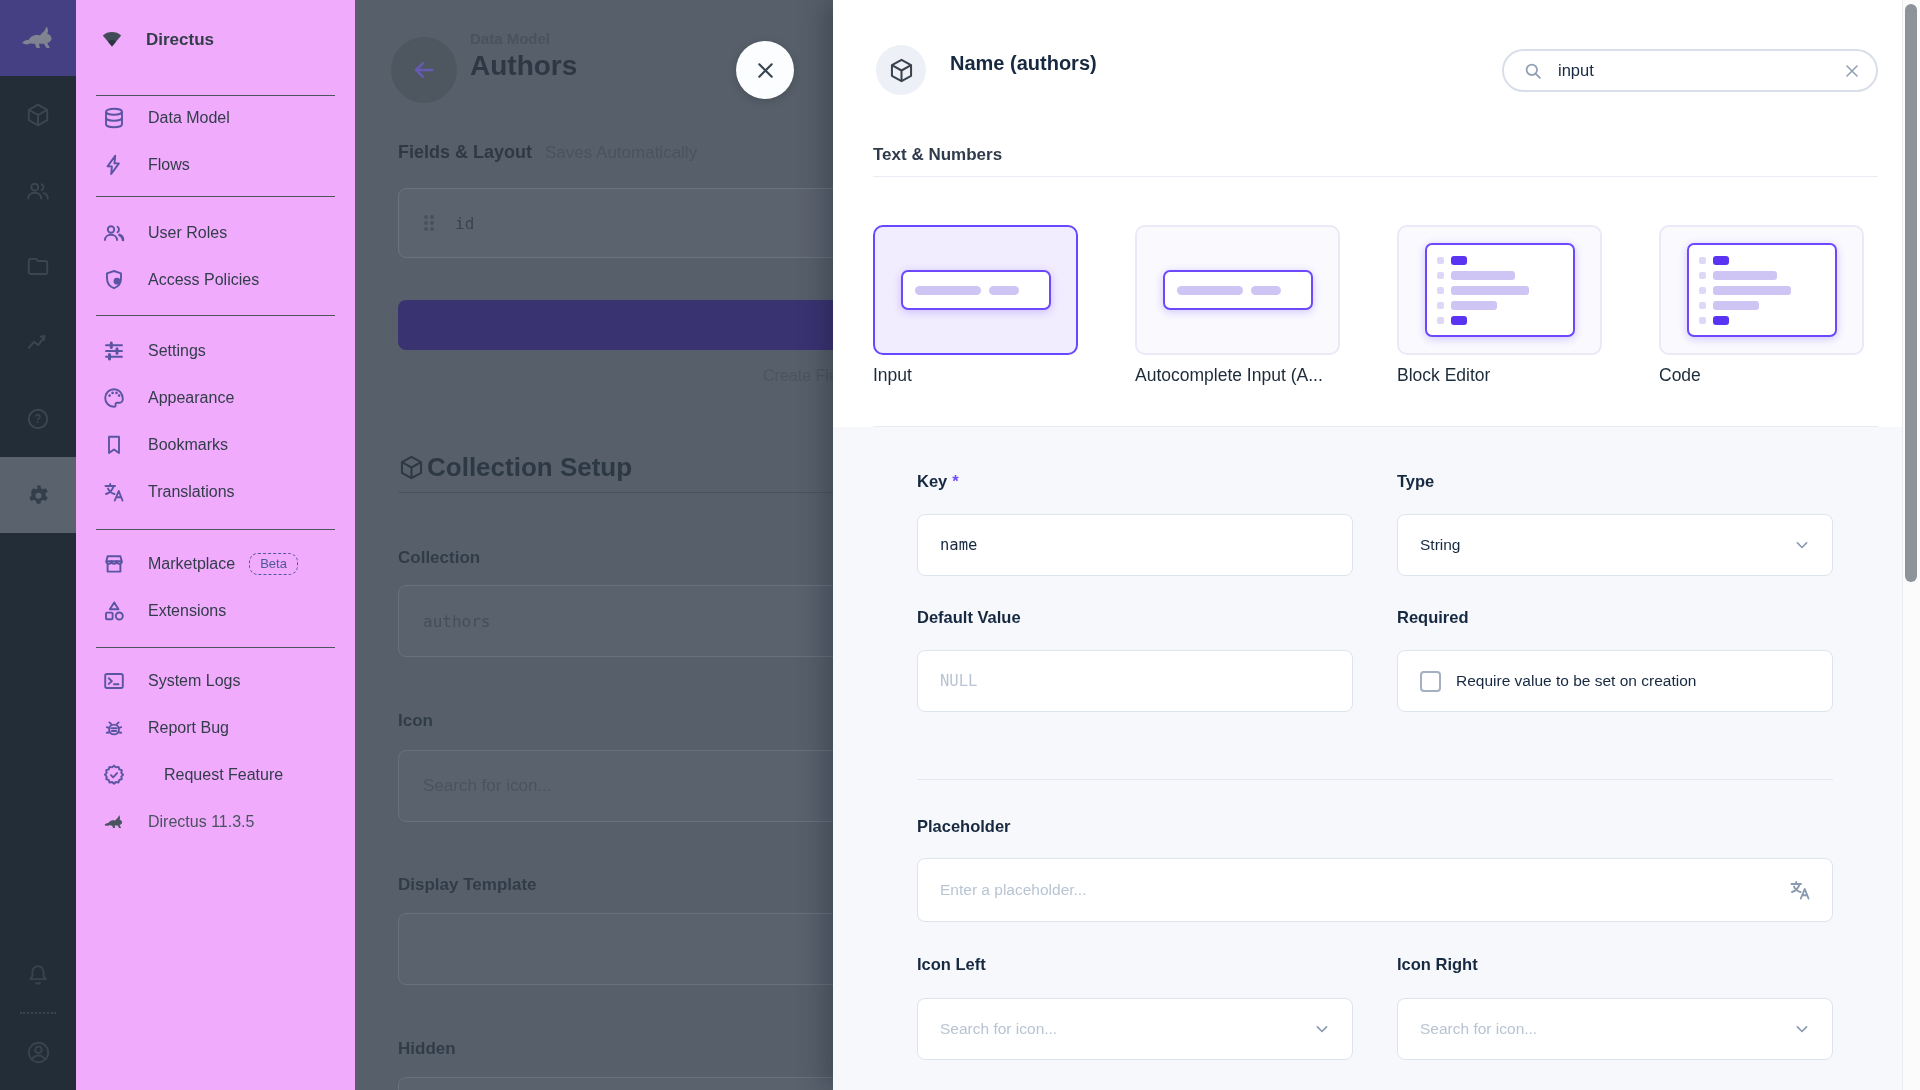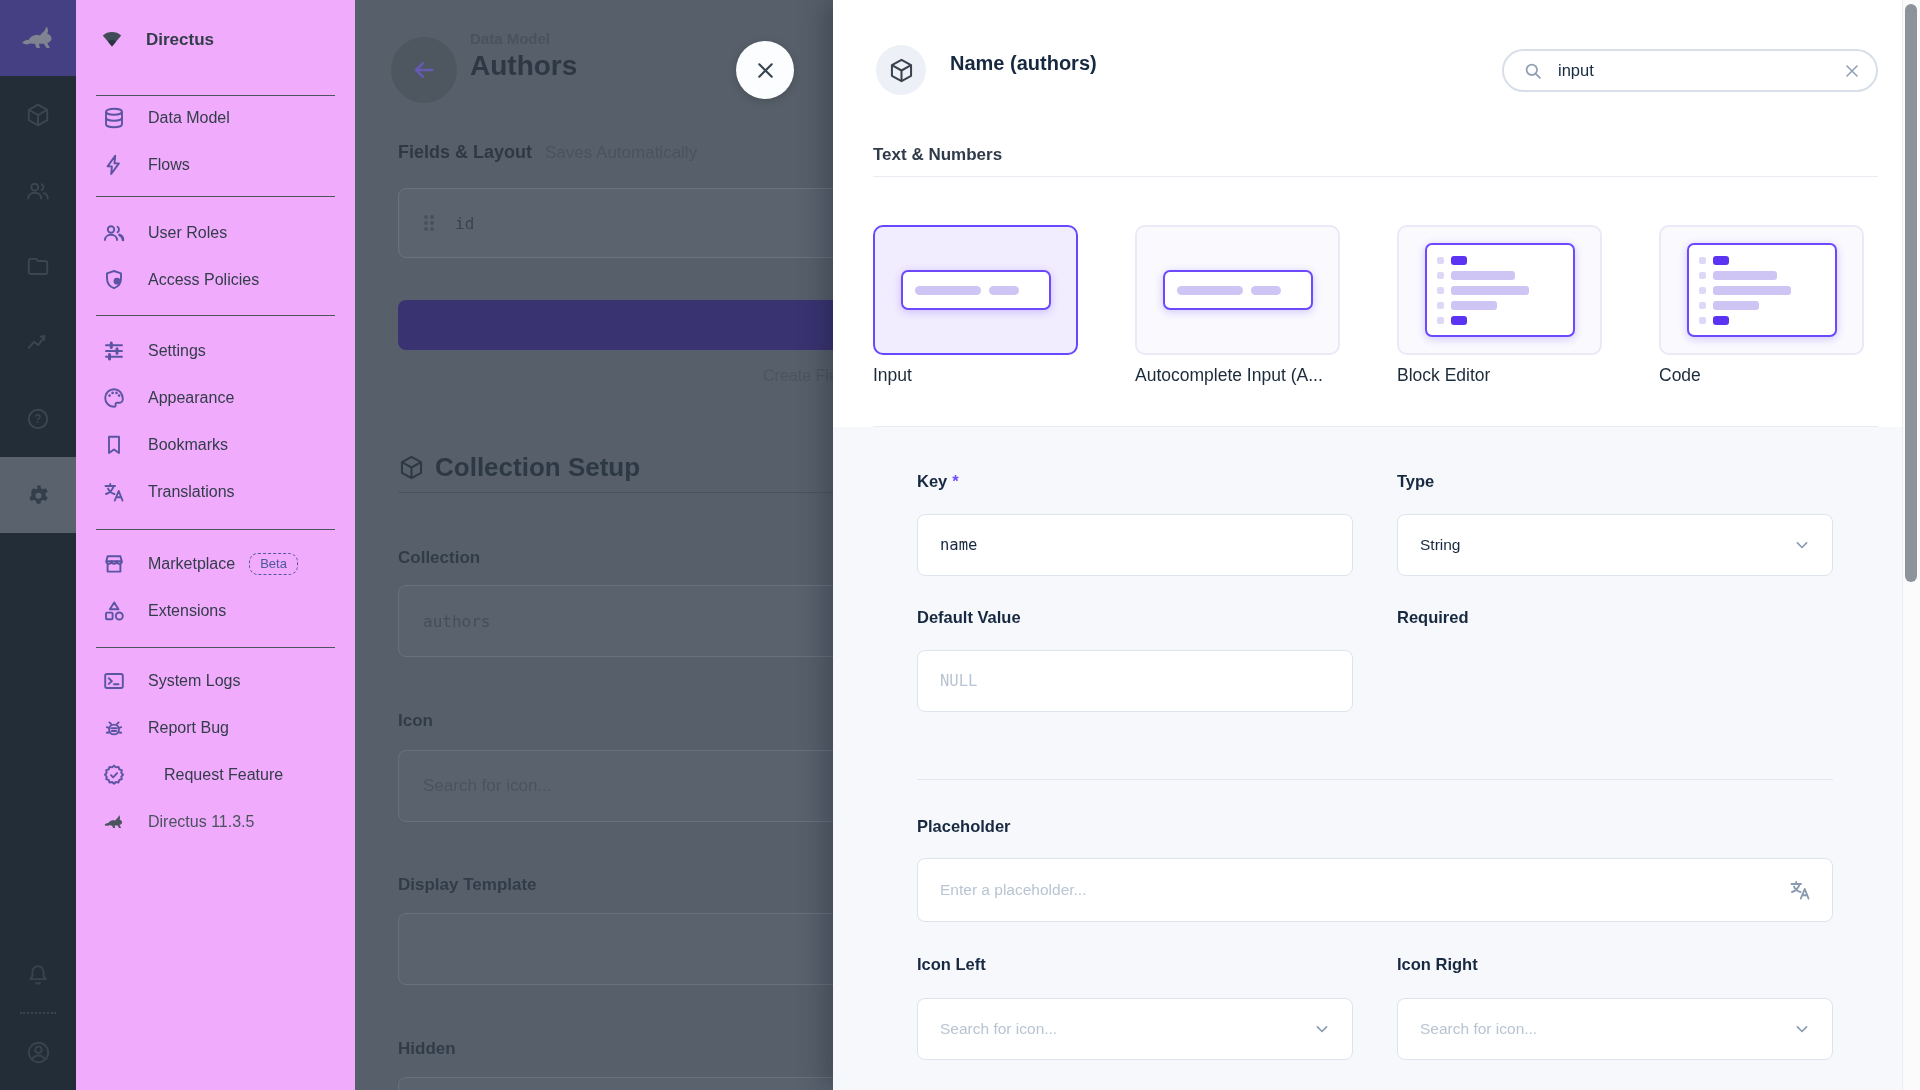--- a/index.html
+++ b/index.html
@@ -343,21 +343,21 @@
       </span>
       <span class="mono" style="margin-left:18px;font-size:16px;color:#3a444f;">id</span>
     </div>
 
     <div class="abs" style="left:43px;top:300px;width:560px;height:50px;background:#3a3372;border-radius:8px;"></div>
 
     <div class="abs" style="left:0;top:367px;width:478px;overflow:hidden;">
       <span style="position:relative;left:408px;font-size:16px;color:#4b555f;white-space:nowrap;">Create Field</span>
     </div>
 
-    <div class="abs" style="left:43px;top:452px;display:flex;align-items:center;gap:10px;">
+    <div class="abs" style="left:43px;top:452px;display:flex;align-items:center;gap:2px;">
       <span class="ic" style="color:#2d3845;">
         <svg width="27" height="27" viewBox="0 0 24 24" fill="none" stroke="currentColor" stroke-width="1.8" stroke-linejoin="round">
           <path d="M12 2.5 20.5 7.25 V16.75 L12 21.5 3.5 16.75 V7.25Z"></path>
             <path d="M3.5 7.25 12 12l8.5-4.75M12 12v9.5"></path>
         </svg>
       </span>
       <span style="font-size:26px;font-weight:700;color:#2d3845;">Collection Setup</span>
     </div>
     <div class="abs" style="left:43px;top:492px;width:435px;border-top:1px solid #4a545e;"></div>
 
@@ -503,20 +503,24 @@
         </svg>
       </span>
     </div>
 
     <div class="f-label" style="left:84px;top:608px;">Default Value</div>
     <div class="f-label" style="left:564px;top:608px;">Required</div>
 
     <div class="field" style="left:84px;top:650px;width:436px;">
       <input class="mono" type="text" placeholder="NULL" style="">
     </div>
+    <div class="field" style="left:564px;top:650px;width:436px;gap:15px;">
+      <span class="checkbox"></span>
+      <span style="font-size:15.5px;color:#172940;">Require value to be set on creation</span>
+    </div>
 
     <div class="abs" style="left:84px;top:779px;width:916px;border-top:1px solid #e3e8f0;"></div>
 
     <div class="f-label" style="left:84px;top:817px;">Placeholder</div>
     <div class="field" style="left:84px;top:858px;width:916px;height:64px;">
       <input type="text" placeholder="Enter a placeholder..." style="">
       <span class="ic" style="color:#8a9ab0;cursor:pointer;">
         <svg width="24" height="24" viewBox="0 0 24 24" fill="none" stroke="currentColor" stroke-width="1.9" stroke-linecap="round" stroke-linejoin="round">
           <path d="M3.5 6h9.5M8.2 4v2M11.6 6c-1 3.8-4 6.9-7.6 8M6 8.6c1.2 2.7 3.6 4.7 6.5 5.4"></path>
           <path d="M12.8 20.5l3.9-9.5 3.8 9.5M14.2 17.2h5"></path>

